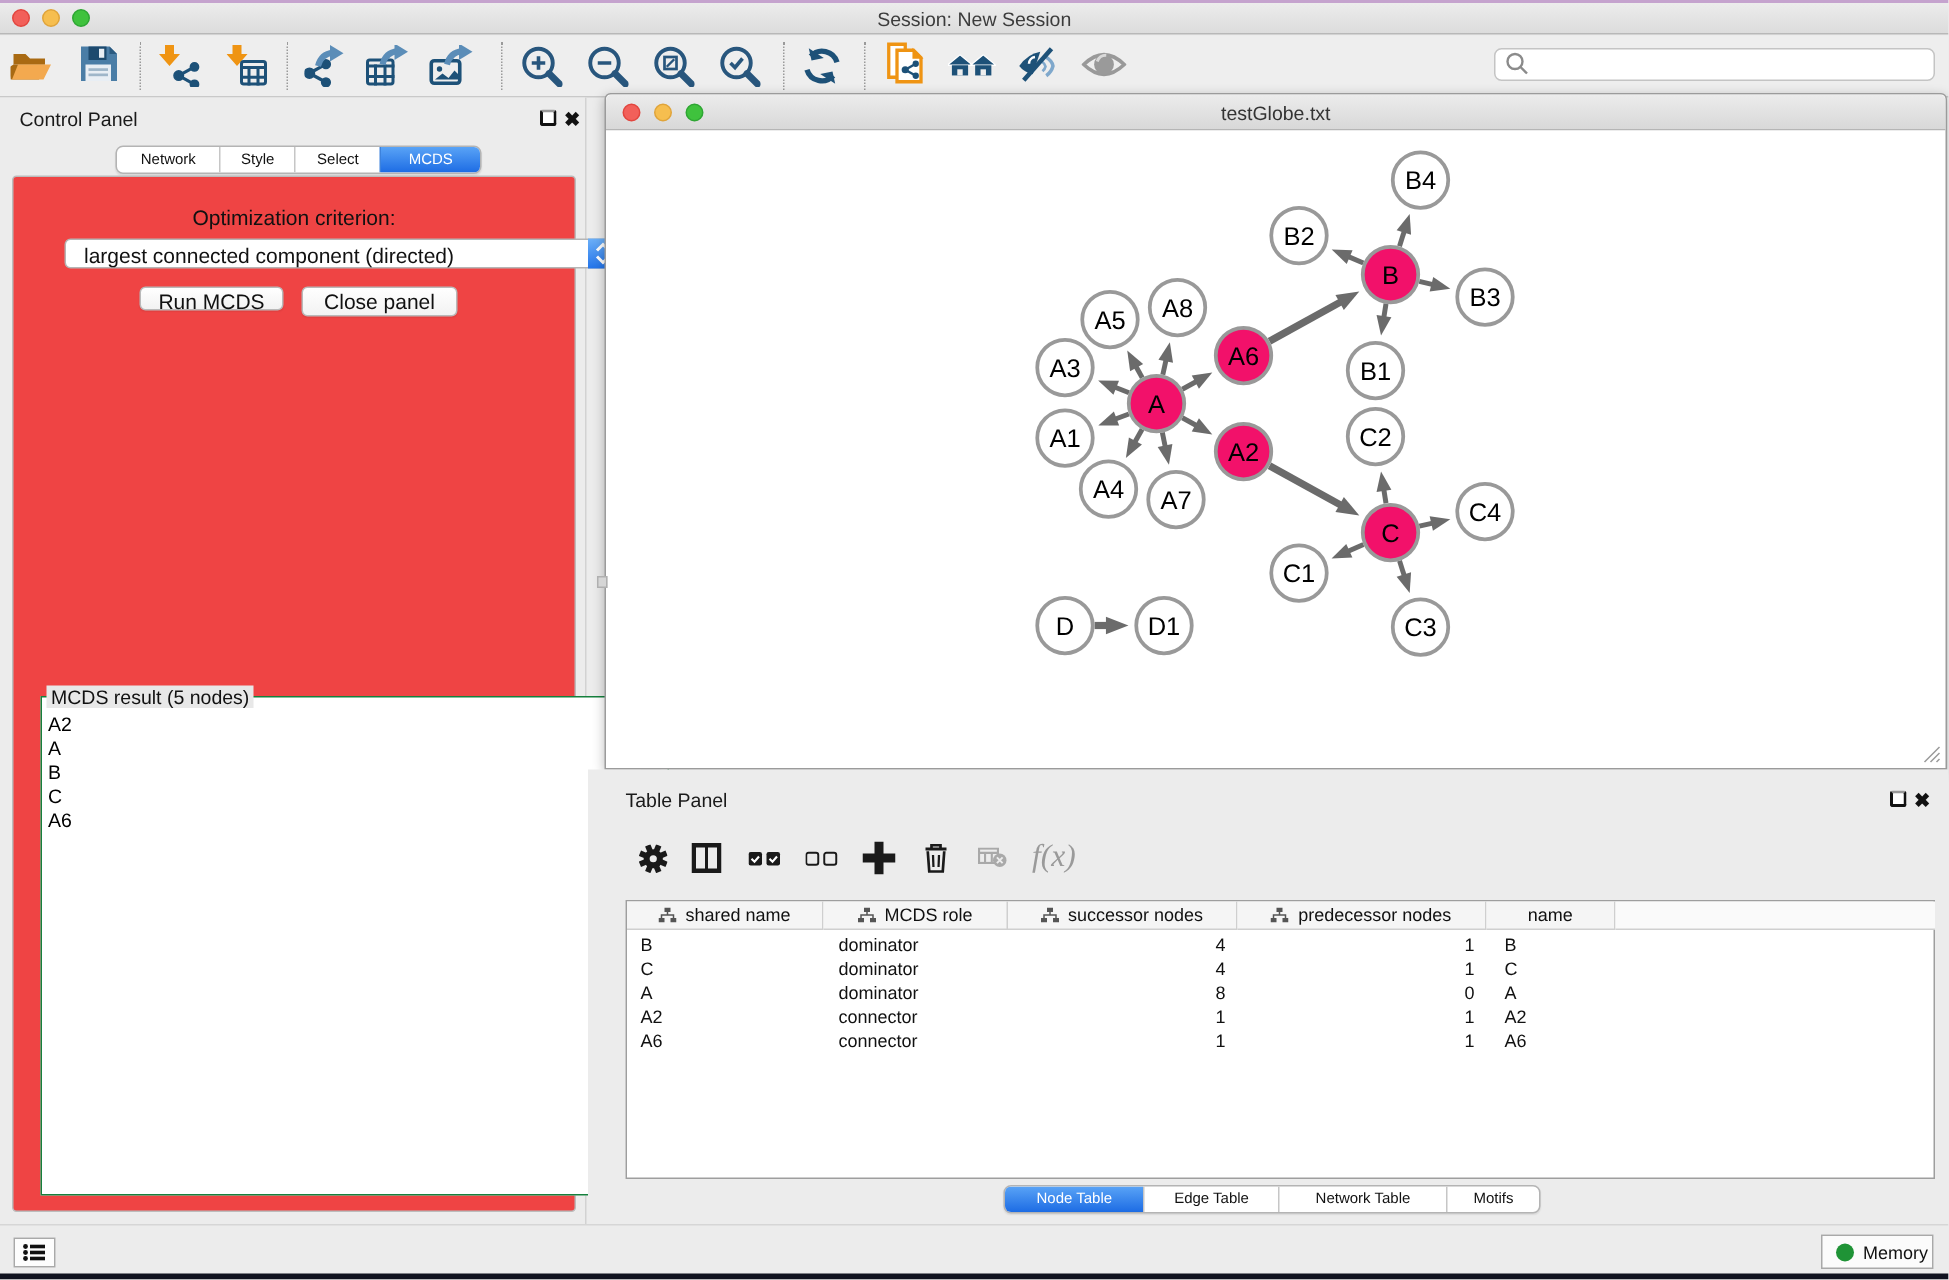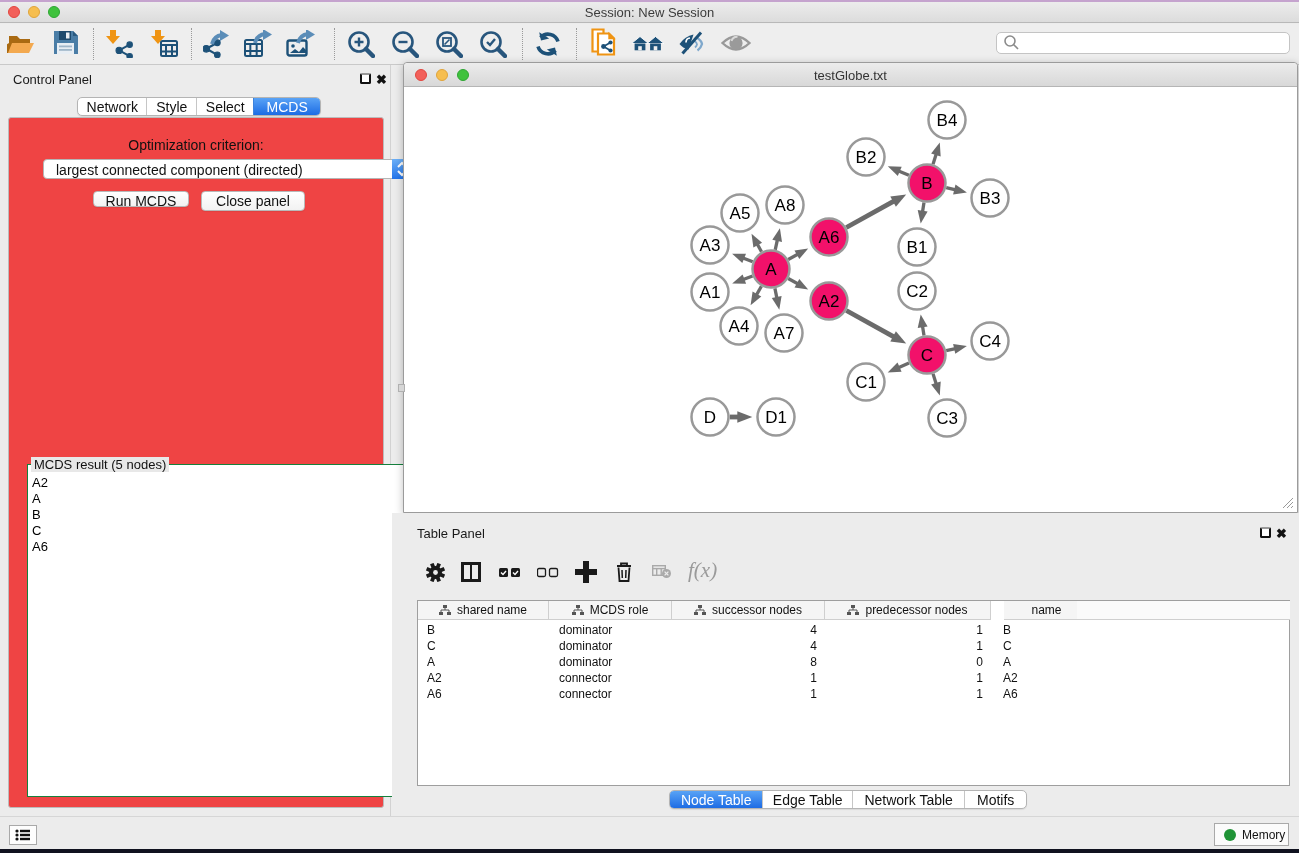--- a/index.html
+++ b/index.html
@@ -10,21 +10,21 @@
 .tl { width:12px; height:12px; border-radius:50%; top:6px; }
 .title-text { width:100%; text-align:center; top:5px; font-size:13px; color:#3c3c3c; }
 .toolbar { left:0; top:24px; width:1299px; height:41px; background:#eeeeee; border-bottom:1px solid #c9c9c9; }
 .sep { top:4px; height:32px; width:0; border-left:1px dotted #9a9a9a; }
 .searchbox { left:996px; top:8px; width:294px; height:22px; background:#fff; border:1px solid #c4c4c4; border-radius:5px; }
 .leftpanel { left:0; top:65px; width:391px; height:751px; background:#ececec; border-right:1px solid #d2d2d2; }
 .ph-title { font-size:13px; color:#1a1a1a; }
 .floatbtn { width:11px; height:11px; border:2px solid #111; border-top-color:#999; border-radius:2px; background:#fff; }
 .closex { font-size:13px; font-weight:bold; color:#111; line-height:11px; }
 .seg { position:absolute; display:flex; height:19px; border:1px solid #b4b4b4; border-radius:5px; background:#fff; overflow:hidden; box-shadow:0 1px 1px rgba(0,0,0,0.08); }
-.seg > div { height:100%; display:flex; align-items:center; justify-content:center; font-size:14px; color:#111; border-left:1px solid #c6c6c6; }
+.seg > div { height:100%; display:flex; align-items:center; justify-content:center; font-size:10px; color:#111; border-left:1px solid #c6c6c6; }
 .seg > div:first-child { border-left:none; }
 .seg > div.sel { background:linear-gradient(#59a3f6,#1d6ce4); color:#fff; border-left-color:#3c82dd; }
 .subpanel { left:8px; top:52px; width:376px; height:691px; background:#ef4444; border:1px solid #bcbcbc; border-radius:3px; }
 .btn { position:absolute; background:linear-gradient(#ffffff,#f2f2f2); border:1px solid #b9b9b9; border-radius:4px; font-size:14px; color:#111; text-align:center; box-shadow:0 1px 1px rgba(0,0,0,0.06); }
 .groupbox { left:18px; top:346px; width:419px; height:333px; border:1px solid #15803d; background:#fff; }
 .gb-label { position:absolute; left:3px; top:-8px; background:#e8e8e8; padding:0 3px; font-size:13px; color:#111; }
 .statusbar { left:0; top:816px; width:1299px; height:33px; background:#ececec; border-top:1px solid #d6d6d6; }
 .darkstrip { left:0; top:849px; width:1299px; height:4px; background:#10121f; }
 .netwin { left:403px; top:62px; width:895px; height:451px; border:1px solid #9b9b9b; border-radius:4px 4px 0 0; background:#fff; box-shadow:0 2px 8px rgba(0,0,0,0.25); }
 .netwin-tb { position:absolute; left:0; top:0; width:100%; height:24px; background:linear-gradient(#ececec,#d8d8d8); border-bottom:1px solid #b5b5b5; border-radius:4px 4px 0 0; }
@@ -403,21 +403,21 @@
           <path d="M6,3 v2 M2,7 V5 H10 V7" stroke="#555" fill="none" stroke-width="1"></path>
         </svg>successor nodes</div>
 <div class="tbl-head" style="left:407px;width:166px;"><svg class="icon" style="margin-right:6px" width="12" height="10" viewBox="0 0 12 10">
           <g fill="#555">
             <rect x="4" y="0" width="4" height="3"></rect>
             <rect x="0" y="7" width="4" height="3"></rect>
             <rect x="8" y="7" width="4" height="3"></rect>
           </g>
           <path d="M6,3 v2 M2,7 V5 H10 V7" stroke="#555" fill="none" stroke-width="1"></path>
         </svg>predecessor nodes</div>
-<div class="tbl-head" style="left:586px;width:86px;text-align:right;">name</div>
+<div class="tbl-head" style="left:573px;width:86px;text-align:right;">name</div>
 <div class="tbl-head" style="left:659px;width:213px;border-right:none;background:#fafafa;"></div>
 <div class="trow" style="left:9px;top:21px;">B</div>
 <div class="trow" style="left:141px;top:21px;">dominator</div>
 <div class="trow" style="left:254px;top:21px;width:145px;text-align:right;">4</div>
 <div class="trow" style="left:407px;top:21px;width:158px;text-align:right;">1</div>
 <div class="trow" style="left:585px;top:21px;">B</div>
 <div class="trow" style="left:9px;top:37px;">C</div>
 <div class="trow" style="left:141px;top:37px;">dominator</div>
 <div class="trow" style="left:254px;top:37px;width:145px;text-align:right;">4</div>
 <div class="trow" style="left:407px;top:37px;width:158px;text-align:right;">1</div>

